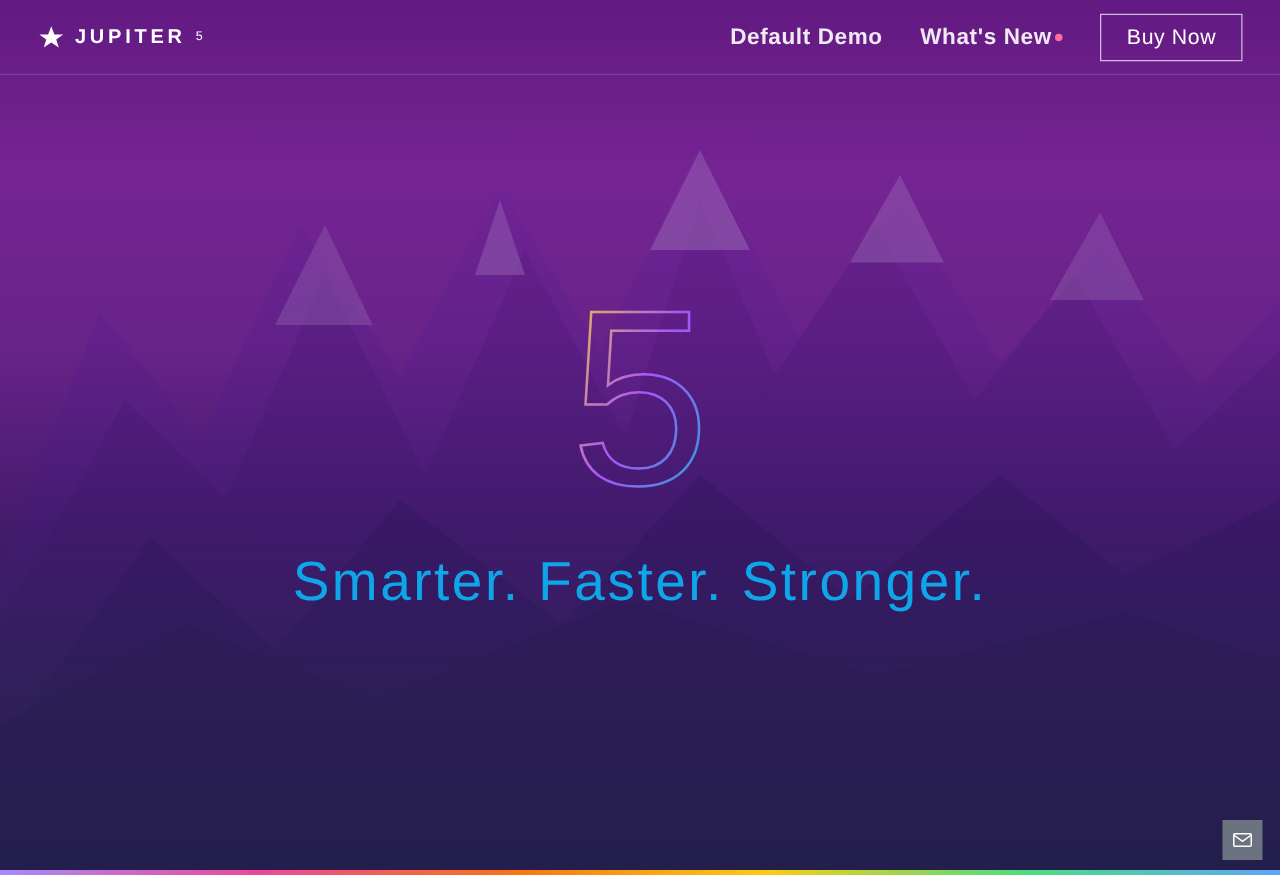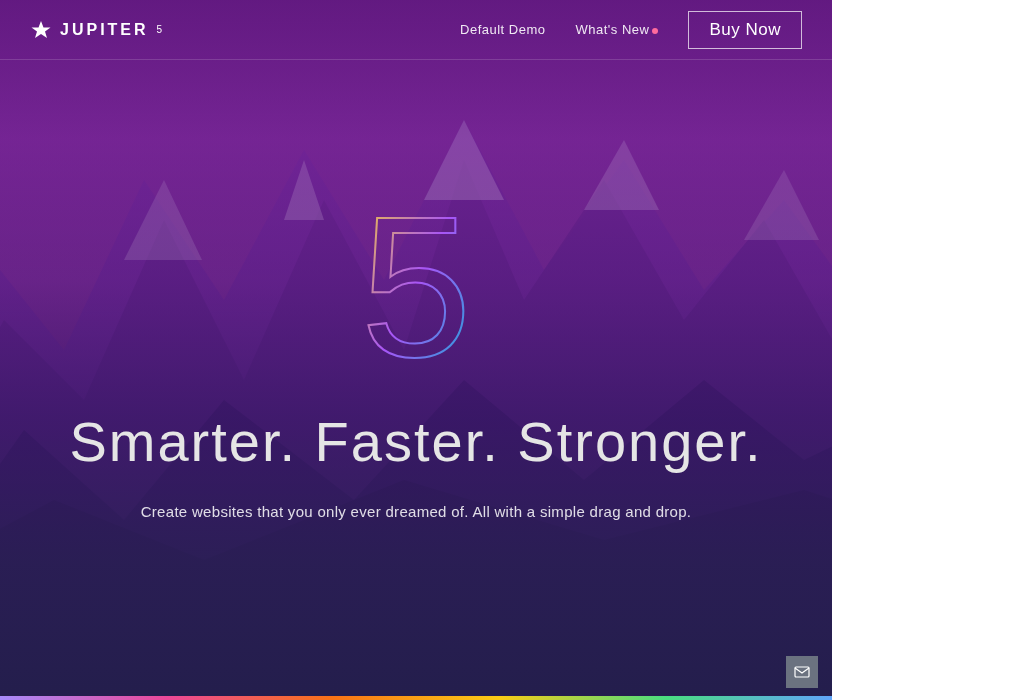--- a/index.html
+++ b/index.html
@@ -7,21 +7,21 @@
     body {
       width: 1024px;
       height: 700px;
       overflow: hidden;
       font-family: 'Helvetica Neue', Helvetica, Arial, sans-serif;
     }
 
     
     .hero {
       position: relative;
-      width: 832px;
+      width: 1024px;
       height: 700px;
       background: #3a1a5e;
       overflow: hidden;
     }
 
     
     .hero-bg {
       position: absolute;
       inset: 0;
       background:
@@ -88,22 +88,22 @@
 
     .nav-links {
       display: flex;
       align-items: center;
       gap: 30px;
     }
 
     .nav-link {
       color: rgba(255,255,255,0.9);
       text-decoration: none;
-      font-size: 13px;
-      font-weight: 400;
+      font-size: 18px;
+      font-weight: 700;
       letter-spacing: 0.5px;
       cursor: pointer;
     }
 
     .nav-link-whats-new {
       color: rgba(255,255,255,0.9);
     }
 
     .nav-link-dot {
       display: inline-block;
@@ -143,23 +143,23 @@
       display: flex;
       justify-content: center;
     }
 
     .big-five-svg {
       width: 200px;
       height: 230px;
     }
 
     .hero-headline {
-      font-size: 56px;
+      font-size: 44px;
       font-weight: 200;
-      color: #e5e5e5;
+      color: #0ea5e9;
       letter-spacing: 2px;
       margin-bottom: 30px;
       line-height: 1.1;
     }
 
     .hero-subtext {
       font-size: 15px;
       color: rgba(255,255,255,0.85);
       font-weight: 300;
       margin-bottom: 36px;
@@ -290,21 +290,20 @@
             <stop offset="50%" stop-color="#a855f7"></stop>
             <stop offset="100%" stop-color="#06b6d4"></stop>
           </linearGradient>
         </defs>
 
         <text x="100" y="195" text-anchor="middle" font-size="200" font-family="'Helvetica Neue', Helvetica, Arial, sans-serif" font-weight="100" fill="none" stroke="url(#fiveGrad)" stroke-width="2">5</text>
       </svg>
     </div>
 
     <h1 class="hero-headline">Smarter. Faster. Stronger.</h1>
-    <p class="hero-subtext">Create websites that you only ever dreamed of. All with a simple drag and drop.</p>
   </div>
 
   <div class="bottom-bar"></div>
 
   <div class="mail-icon-btn">
     <svg viewBox="0 0 16 16" xmlns="http://www.w3.org/2000/svg">
       <rect x="1" y="3" width="14" height="10" rx="1" fill="none" stroke="white" stroke-width="1.2"></rect>
       <polyline points="1,4 8,9 15,4" fill="none" stroke="white" stroke-width="1.2"></polyline>
     </svg>
   </div>

